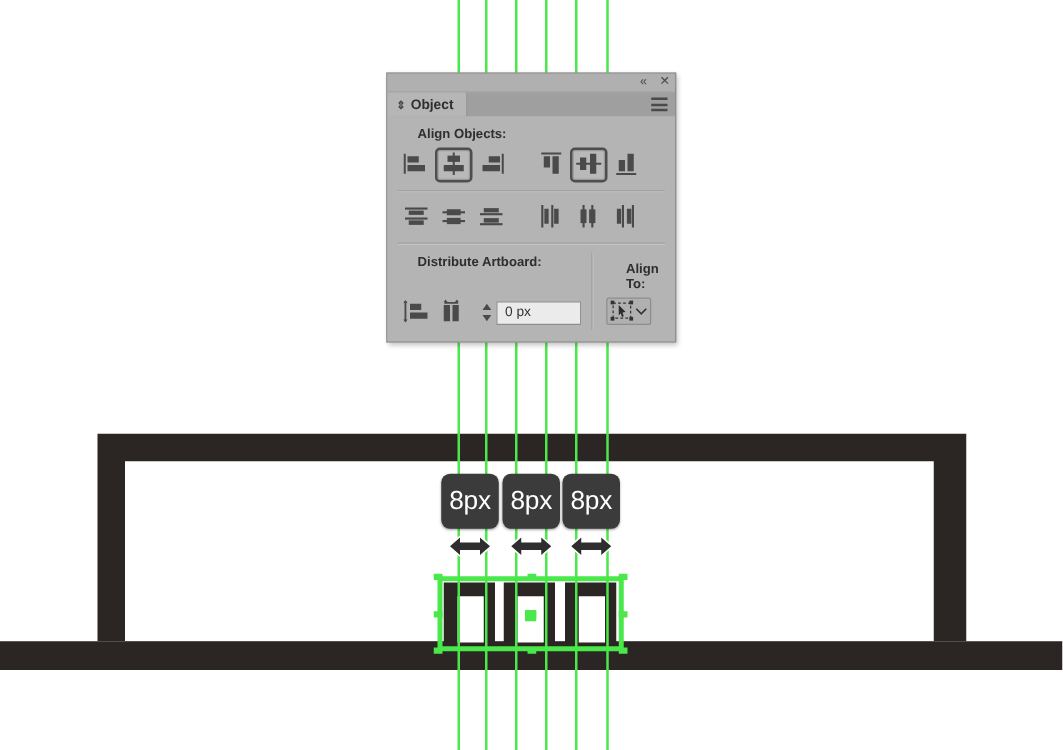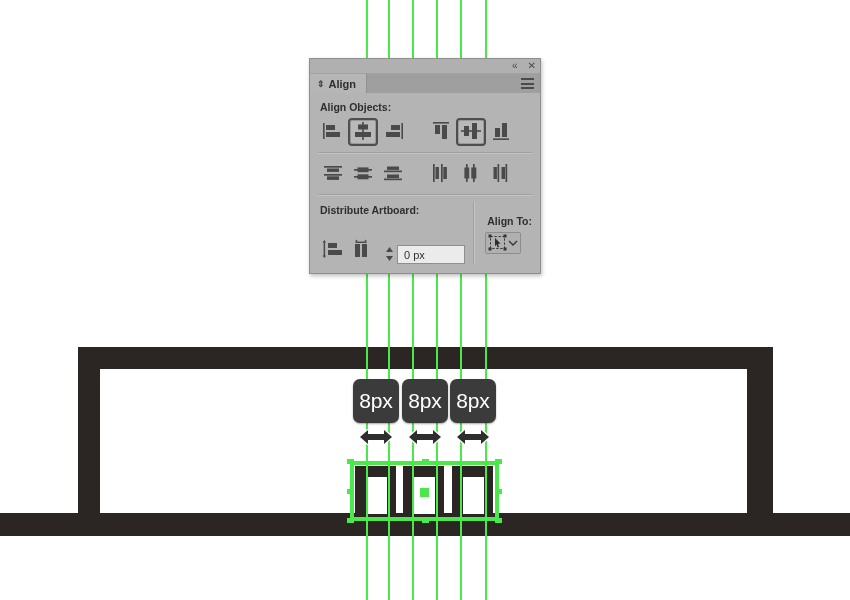--- a/index.html
+++ b/index.html
@@ -154,21 +154,21 @@
     flex-direction: column;
     justify-content: space-between;
     cursor: pointer;
   }
   .panel-menu i { display:block; height: 2px; background: #4a4a4a; }
 
   .panel-body { padding: 6px 8px 9px 8px; background: #b4b4b4; }
   .sec-label {
     font-size: 10.5px;
     color: #2e2e2e;
-    margin: 2px 0 5px 2px;
+    margin: 2px 0 5px 16px;
     font-weight: bold;
   }
   .btn-row {
     display: flex;
     align-items: center;
     margin-bottom: 4px;
   }
   .abtn {
     width: 30px; height: 28px;
     display: flex;
@@ -188,21 +188,21 @@
     height: 1px;
     background: #a0a0a0;
     border-bottom: 1px solid #c4c4c4;
     margin: 6px 0 6px 0;
   }
 
   .spacing-row {
     display: flex;
     align-items: center;
   }
-  .spacing-left { display: flex; align-items: flex-end; margin-top: 20px; }
+  .spacing-left { display: flex; align-items: center; margin-top: 20px; }
   .stepper {
     width: 11px; height: 20px;
     margin-left: 6px;
     display: flex;
     flex-direction: column;
     align-items: center;
     justify-content: center;
     color: #444;
     cursor: pointer;
   }
@@ -349,21 +349,21 @@
     <div class="panel-topbar">
       <div class="topbar-icons">
         <span class="ic-collapse">«</span>
         <span class="ic-close">✕</span>
       </div>
     </div>
 
     <div class="panel-tabrow">
       <div class="tab">
         <span class="tab-glyph">⇕</span>
-        <span>Align</span>
+        <span>Object</span>
       </div>
       <div class="panel-menu">
           <i></i>
           <i></i>
           <i></i>
         </div>
     </div>
 
     <div class="panel-body">
 

